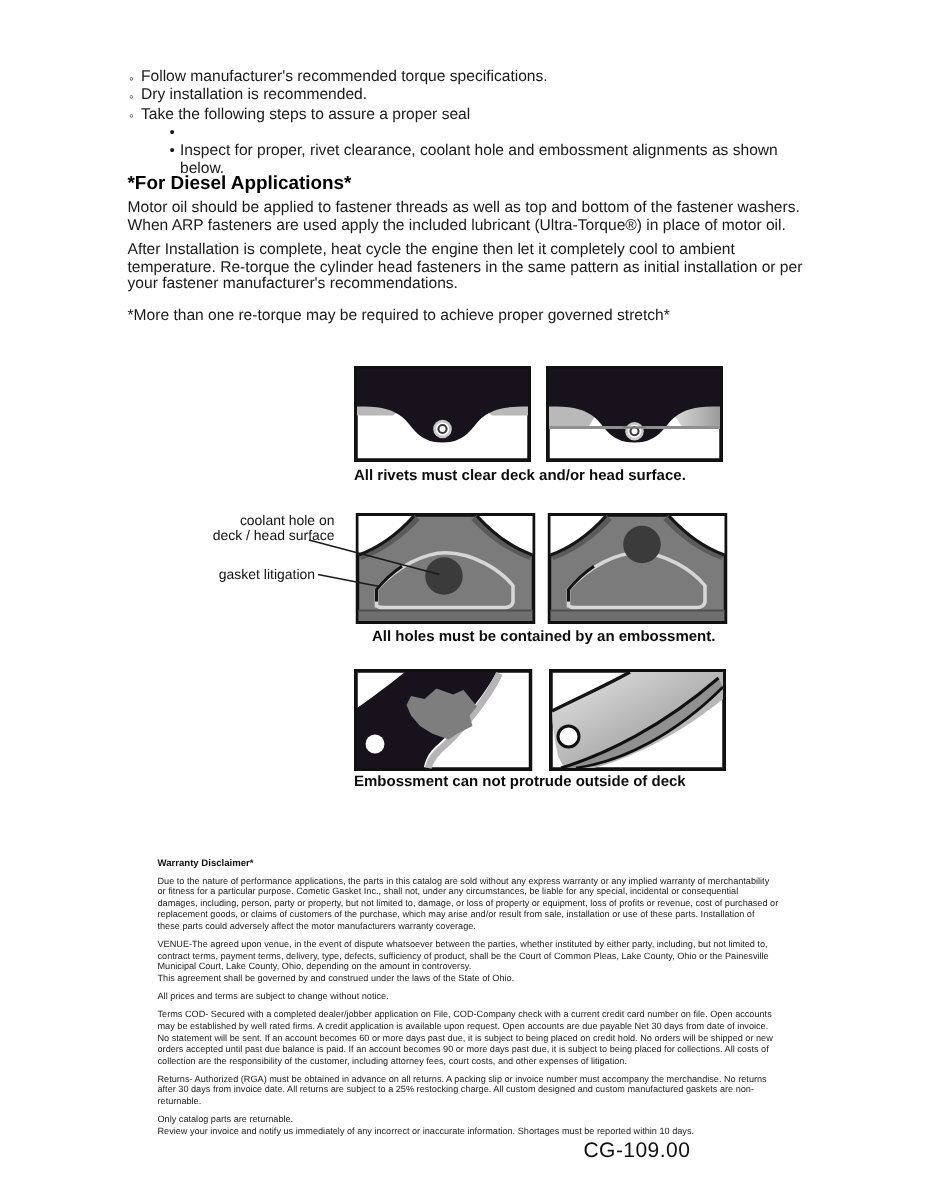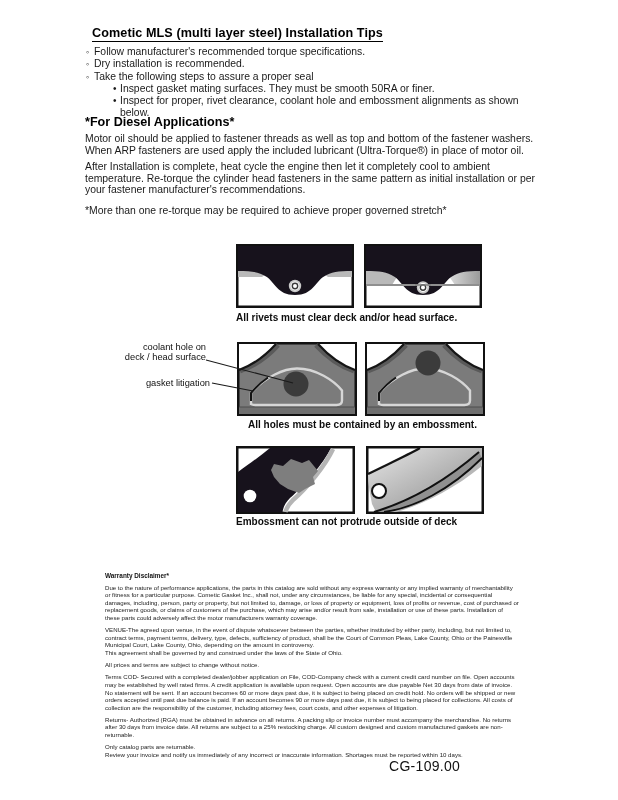--- a/index.html
+++ b/index.html
@@ -27,38 +27,36 @@
   .disc h4{margin:0 0 4px 0;font-size:6.4px;font-weight:bold;color:#111;}
   .disc p{margin:0 0 4.6px 0;}
   .disc p.nogap{margin-bottom:0;}
   .docnum{left:389px;top:758px;font-size:14px;color:#111;letter-spacing:.3px;}
 </style>
 </head>
 <body>
 
 <div class="page">
 
-  <div class="abs title">Cometic MLS (multi layer steel) Installation Tips</div>
 
   <div class="abs bullets">
     <div class="b-row">
       <span class="b-mark">◦</span>
       <span>Follow manufacturer's recommended torque specifications.</span>
     </div>
     <div class="b-row">
       <span class="b-mark">◦</span>
       <span>Dry installation is recommended.</span>
     </div>
     <div class="b-row">
       <span class="b-mark">◦</span>
       <span>Take the following steps to assure a proper seal</span>
     </div>
     <div class="b-row sub">
       <span class="b-mark">•</span>
-      <span>Inspect gasket mating surfaces.  They must be smooth 50RA or finer.</span>
     </div>
     <div class="b-row sub">
       <span class="b-mark">•</span>
       <span>Inspect for proper, rivet clearance, coolant hole and embossment alignments as shown below.</span>
     </div>
   </div>
 
   <div class="abs diesel-h">*For Diesel Applications*</div>
   <div class="abs para" style="top:133px;">Motor oil should be applied to fastener threads as well as top and bottom of the fastener washers. When ARP fasteners are used apply the included lubricant (Ultra-Torque®) in place of motor oil.</div>
   <div class="abs para" style="top:161px;">After Installation is complete, heat cycle the engine then let it completely cool to ambient temperature. Re-torque the cylinder head fasteners in the same pattern as initial installation or per your fastener manufacturer's recommendations.</div>
@@ -97,21 +95,21 @@
       <circle cx="59" cy="43.5" r="2.7" fill="#ffffff" stroke="#3a3a3a" stroke-width="1.4"></circle>
       <line x1="51" y1="41" x2="67" y2="41" stroke="#7d7d7d" stroke-width="1.5"></line>
     </svg>
   </div>
 
   <div class="abs dcap" style="left:236px;top:312px;">All rivets must clear deck and/or head surface.</div>
 
   <div class="abs dlabel" style="left:237px;top:329px;width:120px;">RIGHT</div>
   <div class="abs dlabel" style="left:365px;top:329px;width:120px;">WRONG</div>
 
-  <div class="abs sidelabel" style="left:110px;top:342px;width:96px;">
+  <div class="abs sidelabel" style="left:127px;top:342px;width:96px;">
     <div>coolant hole on</div>
     <div>deck / head surface</div>
   </div>
   <div class="abs sidelabel" style="left:112px;top:378px;width:98px;">gasket litigation</div>
 
   <div class="abs fig" style="left:237px;top:342px;">
     <svg width="120" height="74" viewBox="0 0 120 74">
       <rect x="1.25" y="1.25" width="117.5" height="71.5" fill="#7b7b7b" stroke="#111" stroke-width="2.5"></rect>
       <rect x="2" y="65" width="116" height="7" fill="#6f6f6f"></rect>
       <line x1="2" y1="65" x2="118" y2="65" stroke="#4f4f4f" stroke-width="1.2"></line>

